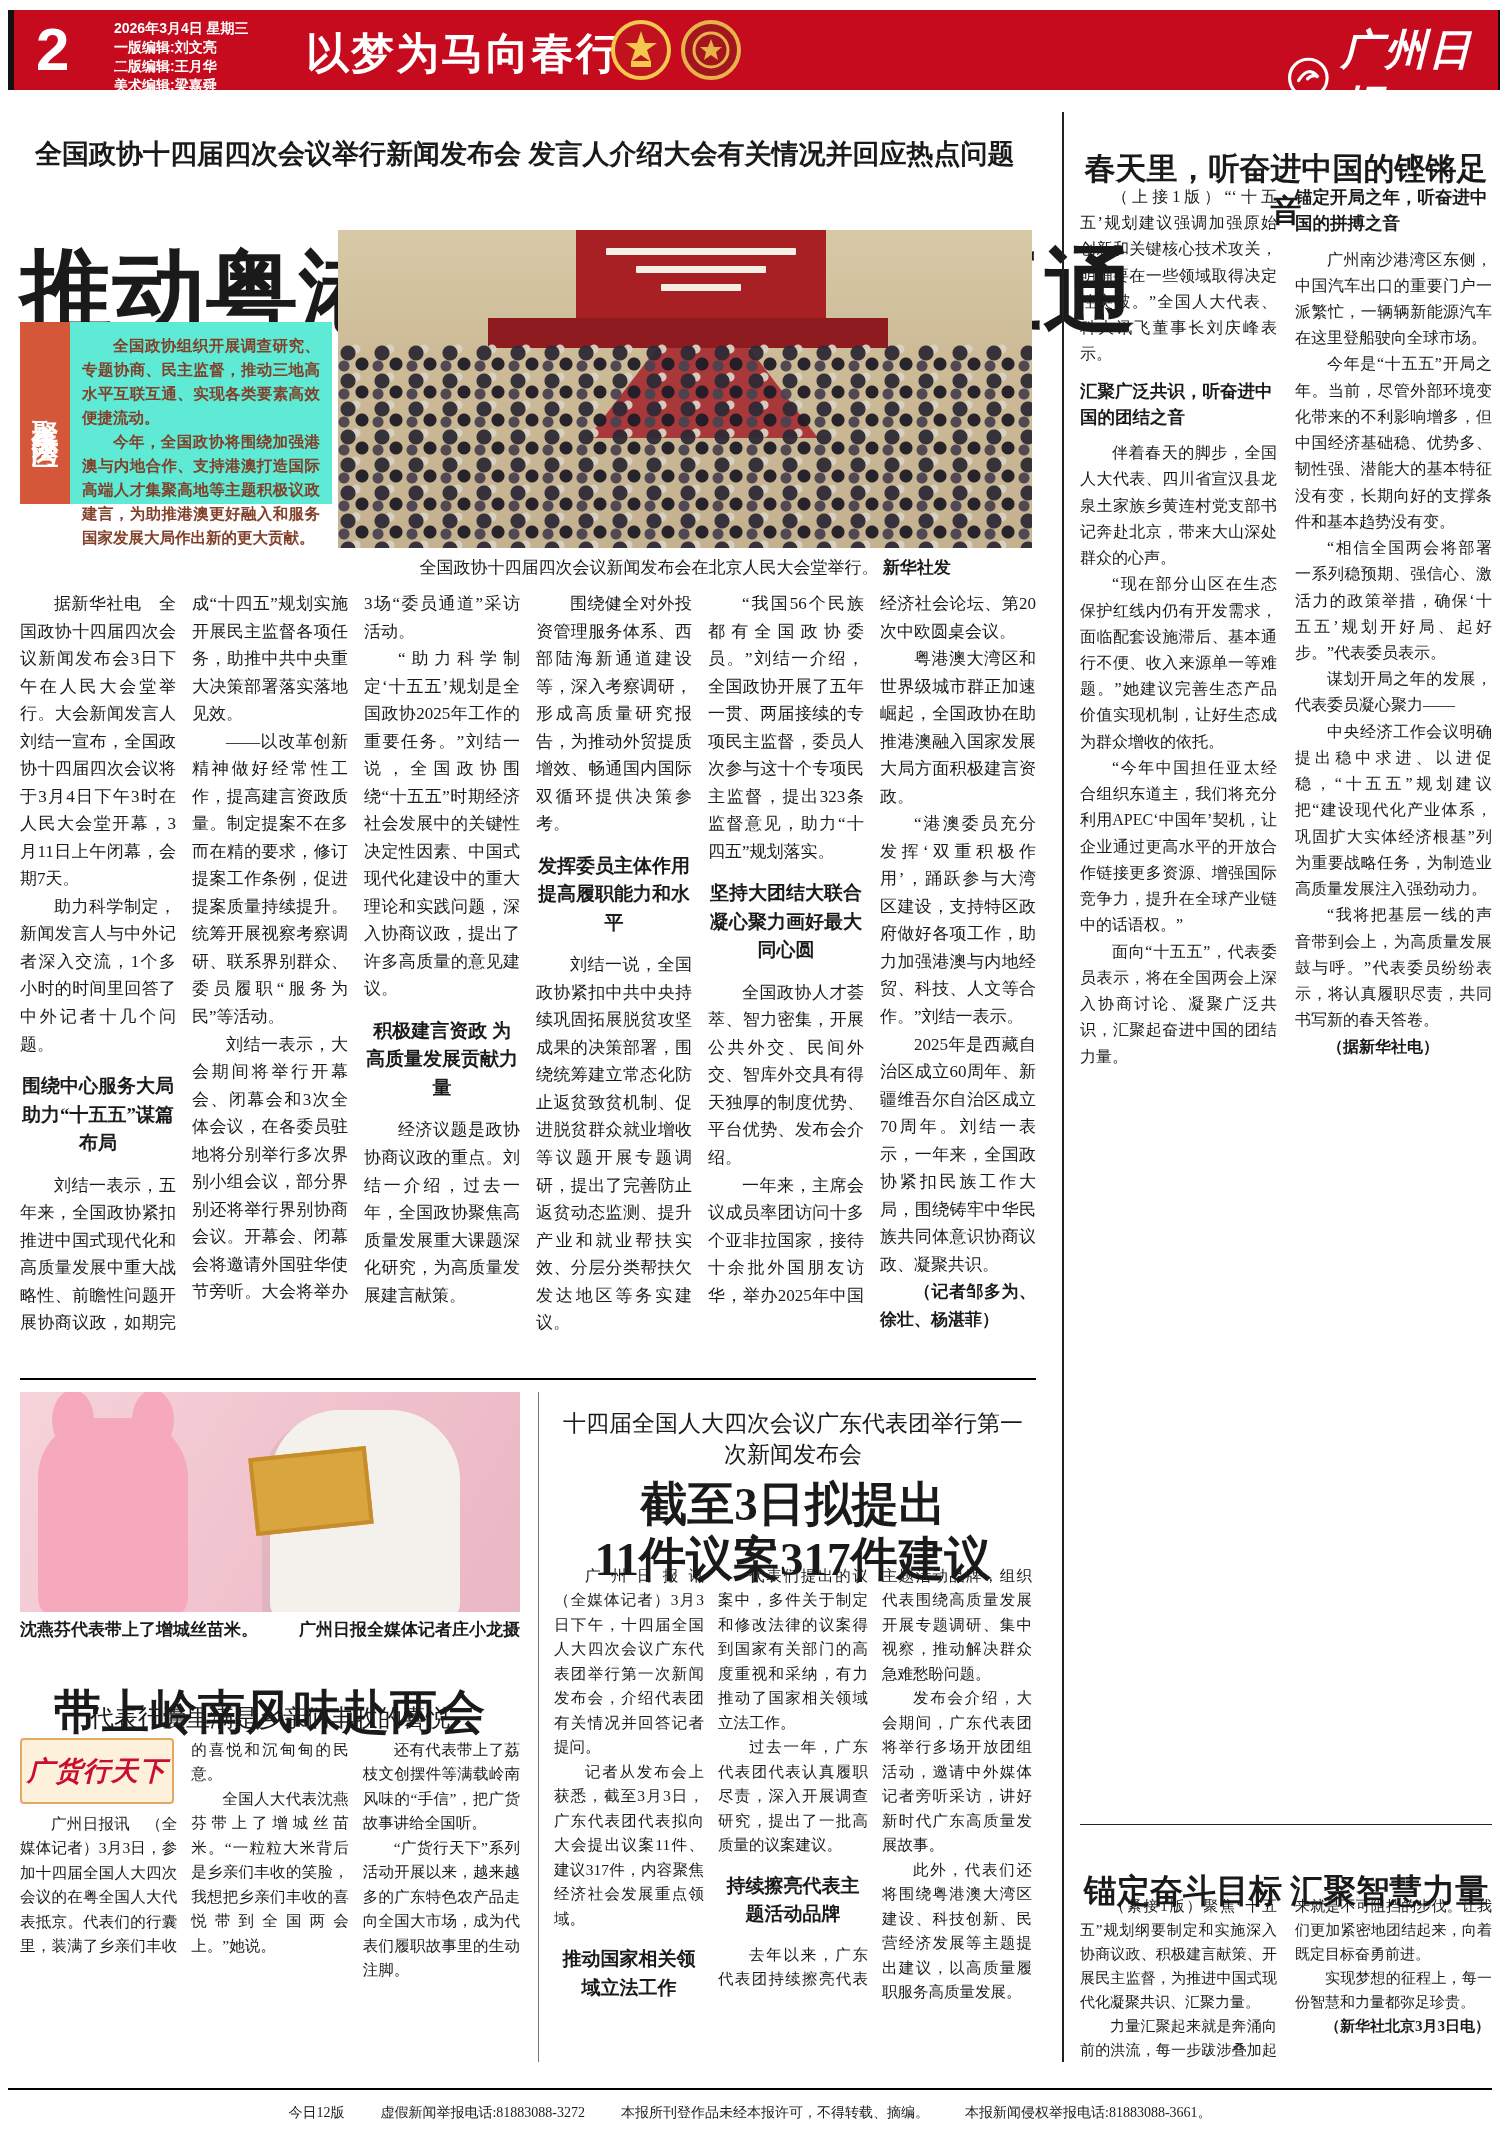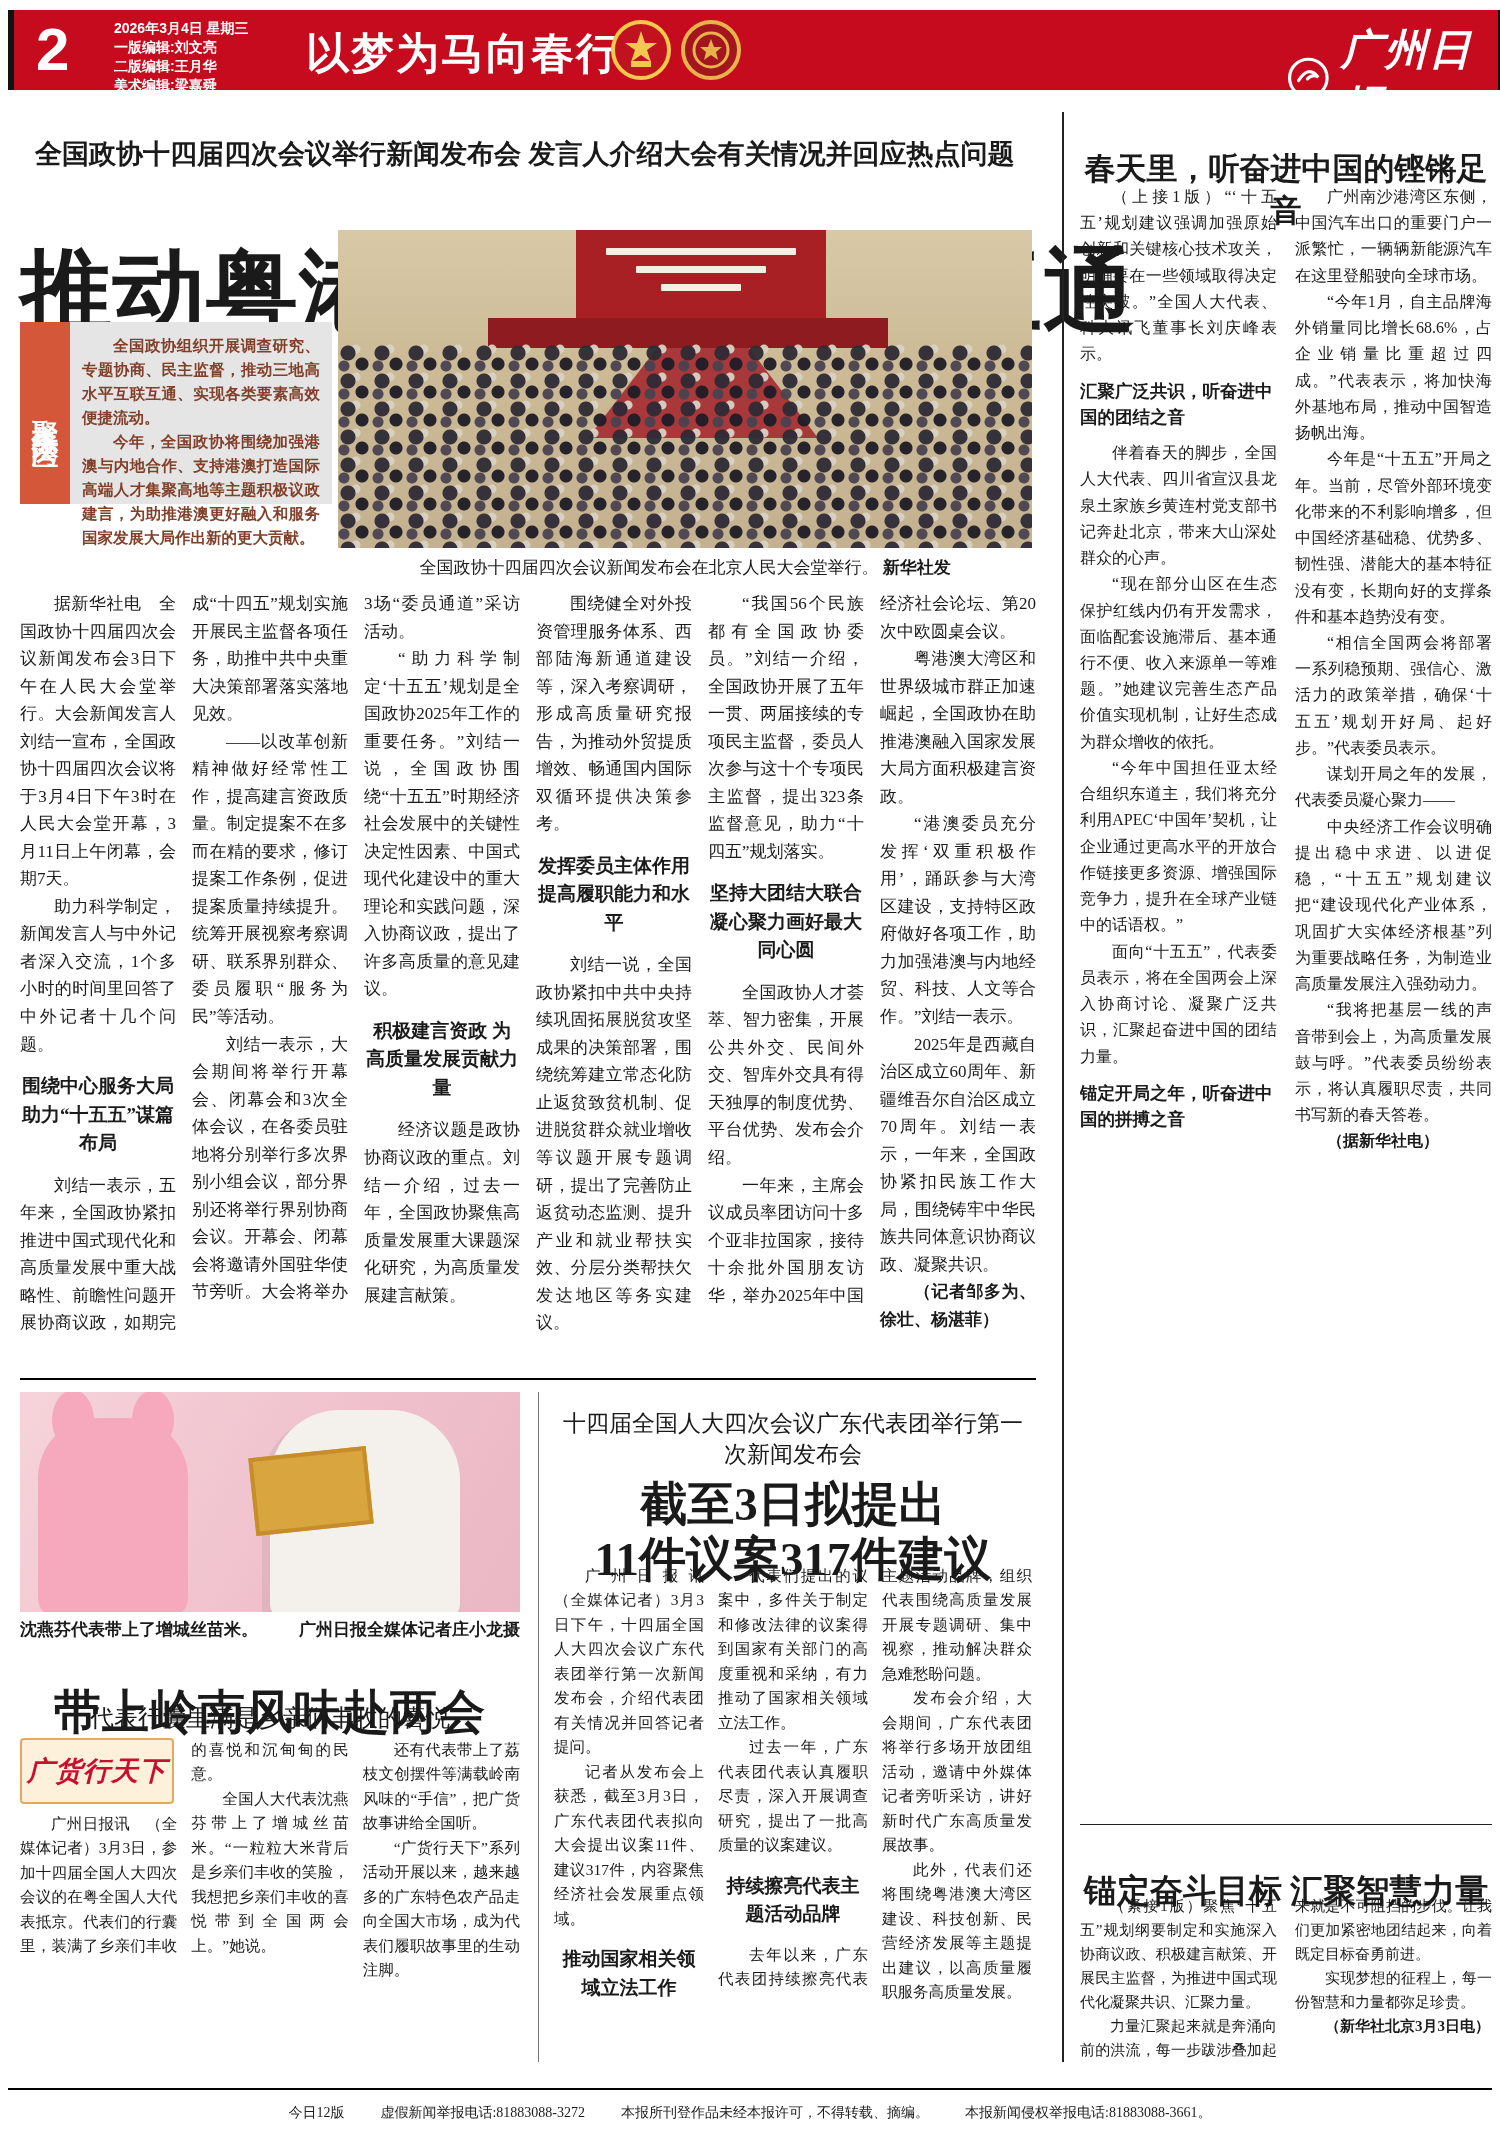--- a/index.html
+++ b/index.html
@@ -18,21 +18,21 @@
   .banner{position:absolute;left:706px;top:11px;color:#fff;}
   .banner .b1{font-size:46px;font-weight:bold;letter-spacing:3px;}
   .banner .b2{font-size:33px;font-weight:bold;font-family:"Liberation Sans",sans-serif;}
   .brand{position:absolute;left:1272px;top:12px;display:flex;align-items:center;gap:10px;color:#fff;}
   .brand-text{font-size:42px;font-weight:bold;font-style:italic;letter-spacing:2px;}
   
   .eyebrow{position:absolute;left:35px;top:136px;width:1000px;font-size:27px;font-weight:bold;
            font-family:"Liberation Sans",sans-serif;}
   .headline-main{position:absolute;left:20px;top:168px;width:1016px;text-align:center;
                  font-size:92px;font-weight:bold;letter-spacing:1px;white-space:nowrap;}
-  .focus-box{position:absolute;left:20px;top:322px;width:312px;height:182px;background:#e5e5e5;display:flex;}
+  .focus-box{position:absolute;left:20px;top:322px;width:312px;height:182px;background:#5eead4;display:flex;}
   .focus-label{width:50px;background:#d4573a;color:#fff;font-size:27px;font-weight:bold;
                writing-mode:vertical-rl;text-orientation:upright;letter-spacing:6px;
                display:flex;align-items:center;justify-content:center;}
   .focus-body{flex:1;padding:12px 12px 10px 12px;font-size:15.5px;line-height:1.55;color:#82402a;
               font-weight:bold;}
   .focus-body p{margin:0;text-indent:2em;text-align:justify;}
   
   .photo-main{position:absolute;left:338px;top:230px;width:694px;height:318px;overflow:hidden;
               background:linear-gradient(#d8c9a6 0%,#cdbb97 40%,#c4b190 100%);}
   .pm-backdrop{position:absolute;left:238px;top:0;width:250px;height:92px;background:#a92024;}
@@ -233,21 +233,20 @@
   <h2 class="rc-headline">春天里，听奋进中国的铿锵足音</h2>
   <section class="rc-body">
       <p>（上接1版）“‘十五五’规划建议强调加强原始创新和关键核心技术攻关，明确要在一些领域取得决定性突破。”全国人大代表、科大讯飞董事长刘庆峰表示。</p>
       <h4 class="sub-head">汇聚广泛共识，听奋进中国的团结之音</h4>
       <p>伴着春天的脚步，全国人大代表、四川省宣汉县龙泉土家族乡黄连村党支部书记奔赴北京，带来大山深处群众的心声。</p>
       <p>“现在部分山区在生态保护红线内仍有开发需求，面临配套设施滞后、基本通行不便、收入来源单一等难题。”她建议完善生态产品价值实现机制，让好生态成为群众增收的依托。</p>
       <p>“今年中国担任亚太经合组织东道主，我们将充分利用APEC‘中国年’契机，让企业通过更高水平的开放合作链接更多资源、增强国际竞争力，提升在全球产业链中的话语权。”</p>
       <p>面向“十五五”，代表委员表示，将在全国两会上深入协商讨论、凝聚广泛共识，汇聚起奋进中国的团结力量。</p>
       <h4 class="sub-head">锚定开局之年，听奋进中国的拼搏之音</h4>
       <p>广州南沙港湾区东侧，中国汽车出口的重要门户一派繁忙，一辆辆新能源汽车在这里登船驶向全球市场。</p>
-      <p>“今年1月，自主品牌海外销量同比增长68.6%，占企业销量比重超过四成。”代表表示，将加快海外基地布局，推动中国智造扬帆出海。</p>
       <p>今年是“十五五”开局之年。当前，尽管外部环境变化带来的不利影响增多，但中国经济基础稳、优势多、韧性强、潜能大的基本特征没有变，长期向好的支撑条件和基本趋势没有变。</p>
       <p>“相信全国两会将部署一系列稳预期、强信心、激活力的政策举措，确保‘十五五’规划开好局、起好步。”代表委员表示。</p>
       <p>谋划开局之年的发展，代表委员凝心聚力——</p>
       <p>中央经济工作会议明确提出稳中求进、以进促稳，“十五五”规划建议把“建设现代化产业体系，巩固扩大实体经济根基”列为重要战略任务，为制造业高质量发展注入强劲动力。</p>
       <p>“我将把基层一线的声音带到会上，为高质量发展鼓与呼。”代表委员纷纷表示，将认真履职尽责，共同书写新的春天答卷。</p>
       <p class="sign">（据新华社电）</p>
     </section>
 
   <div class="hr-right"></div>
   <h2 class="br-headline">锚定奋斗目标 汇聚智慧力量</h2>

